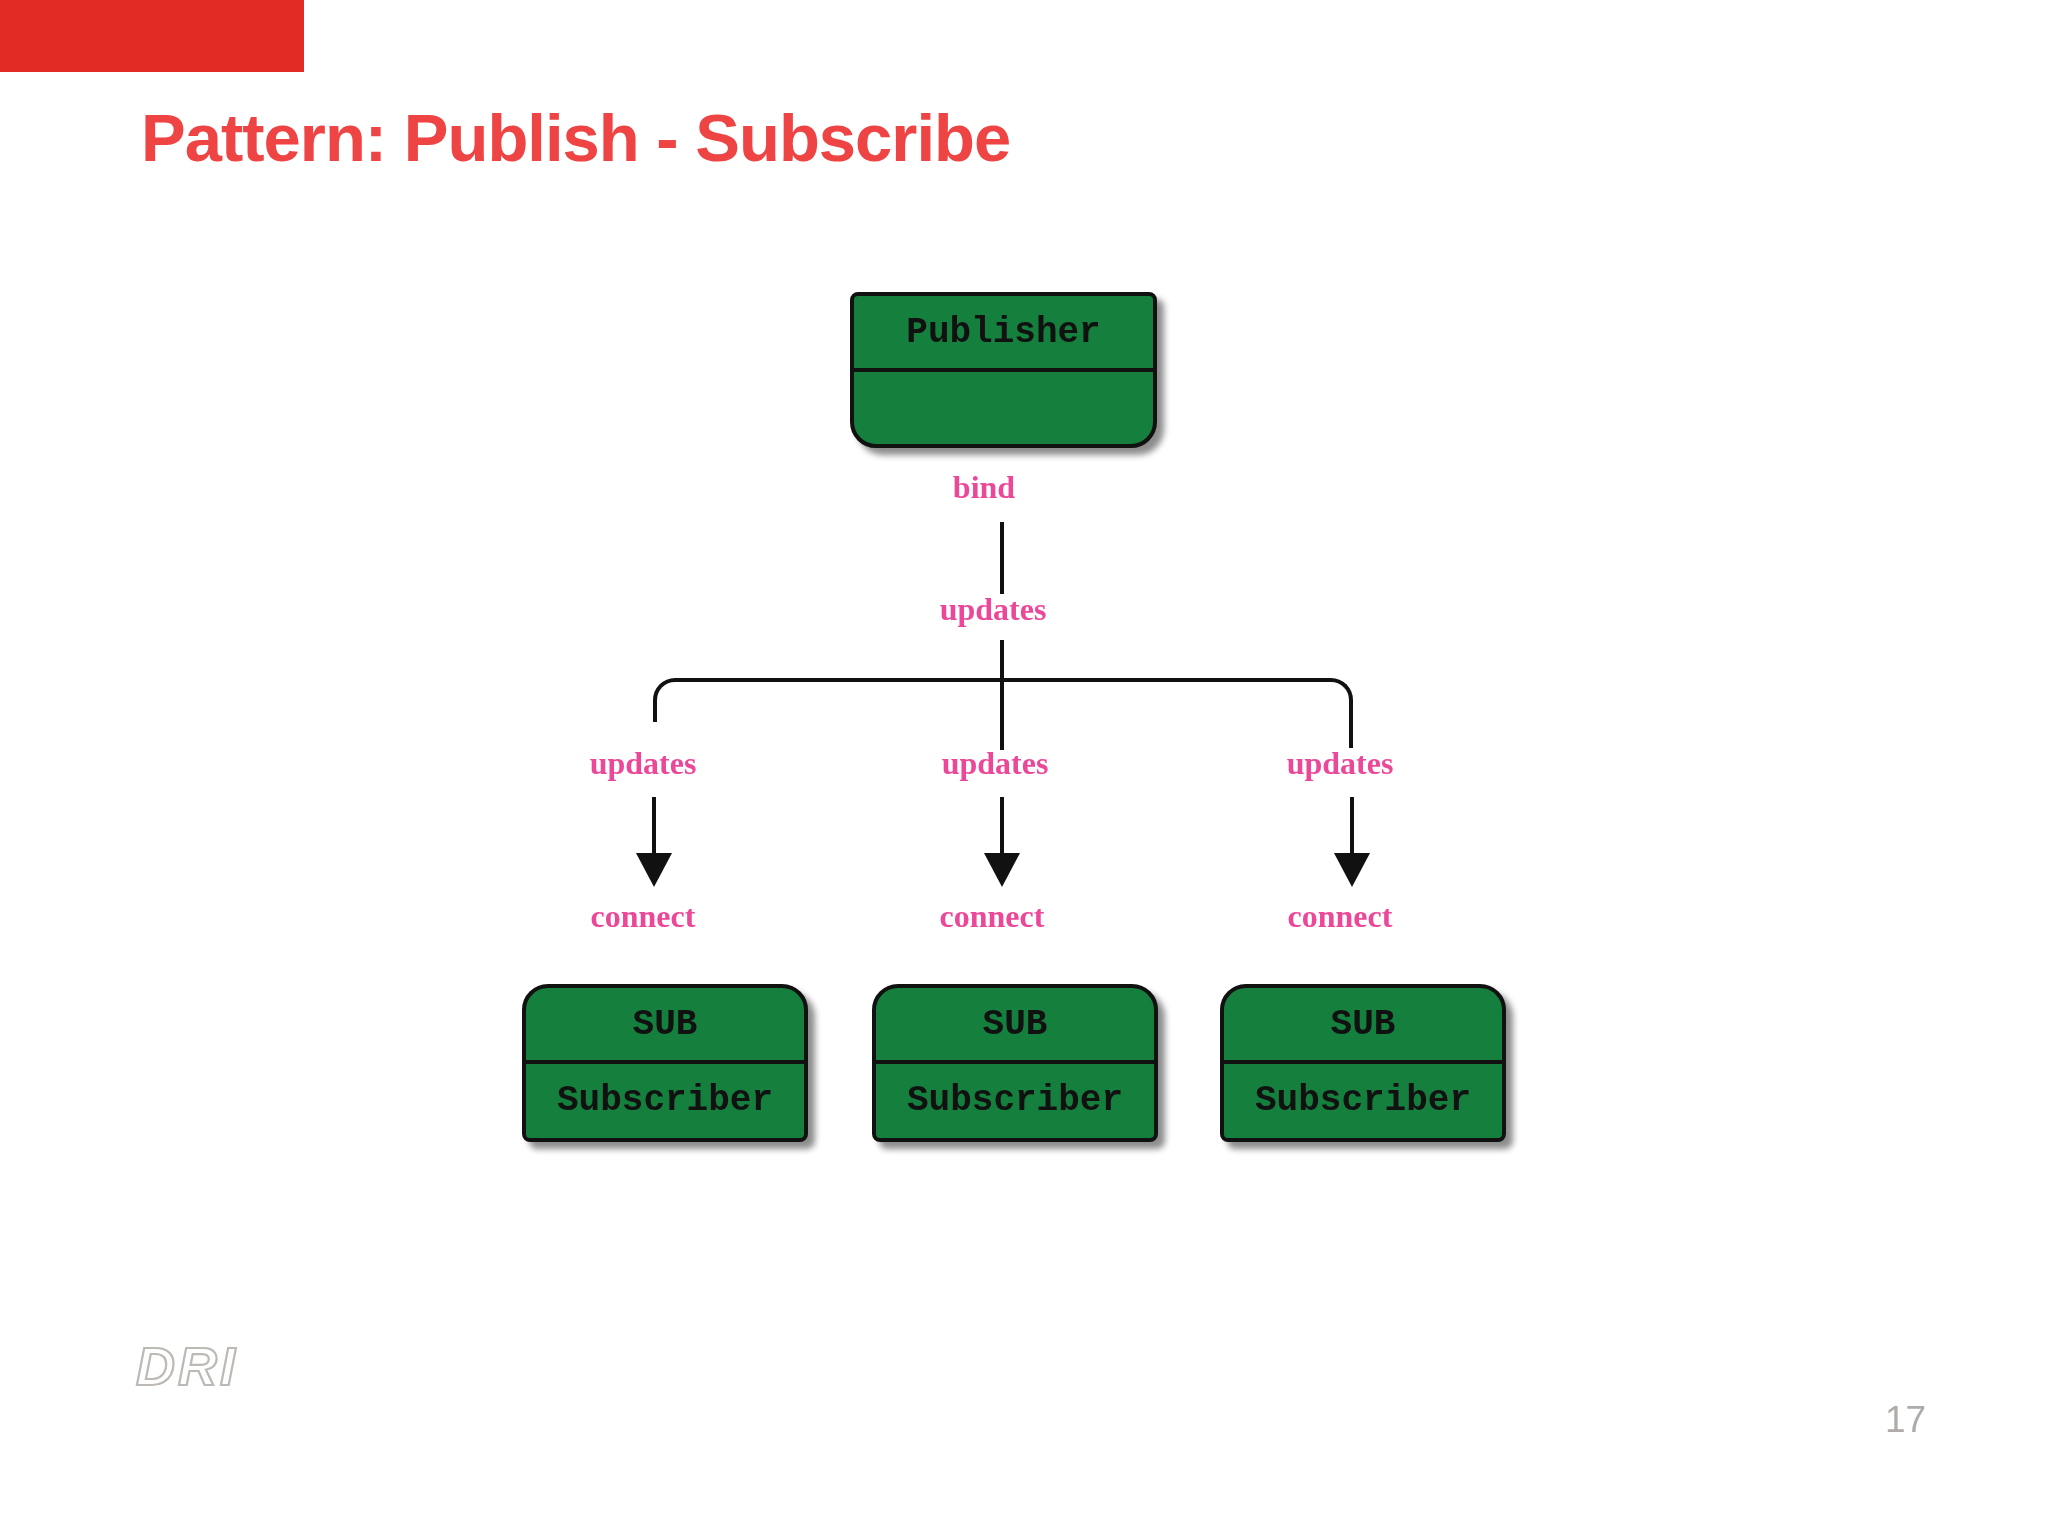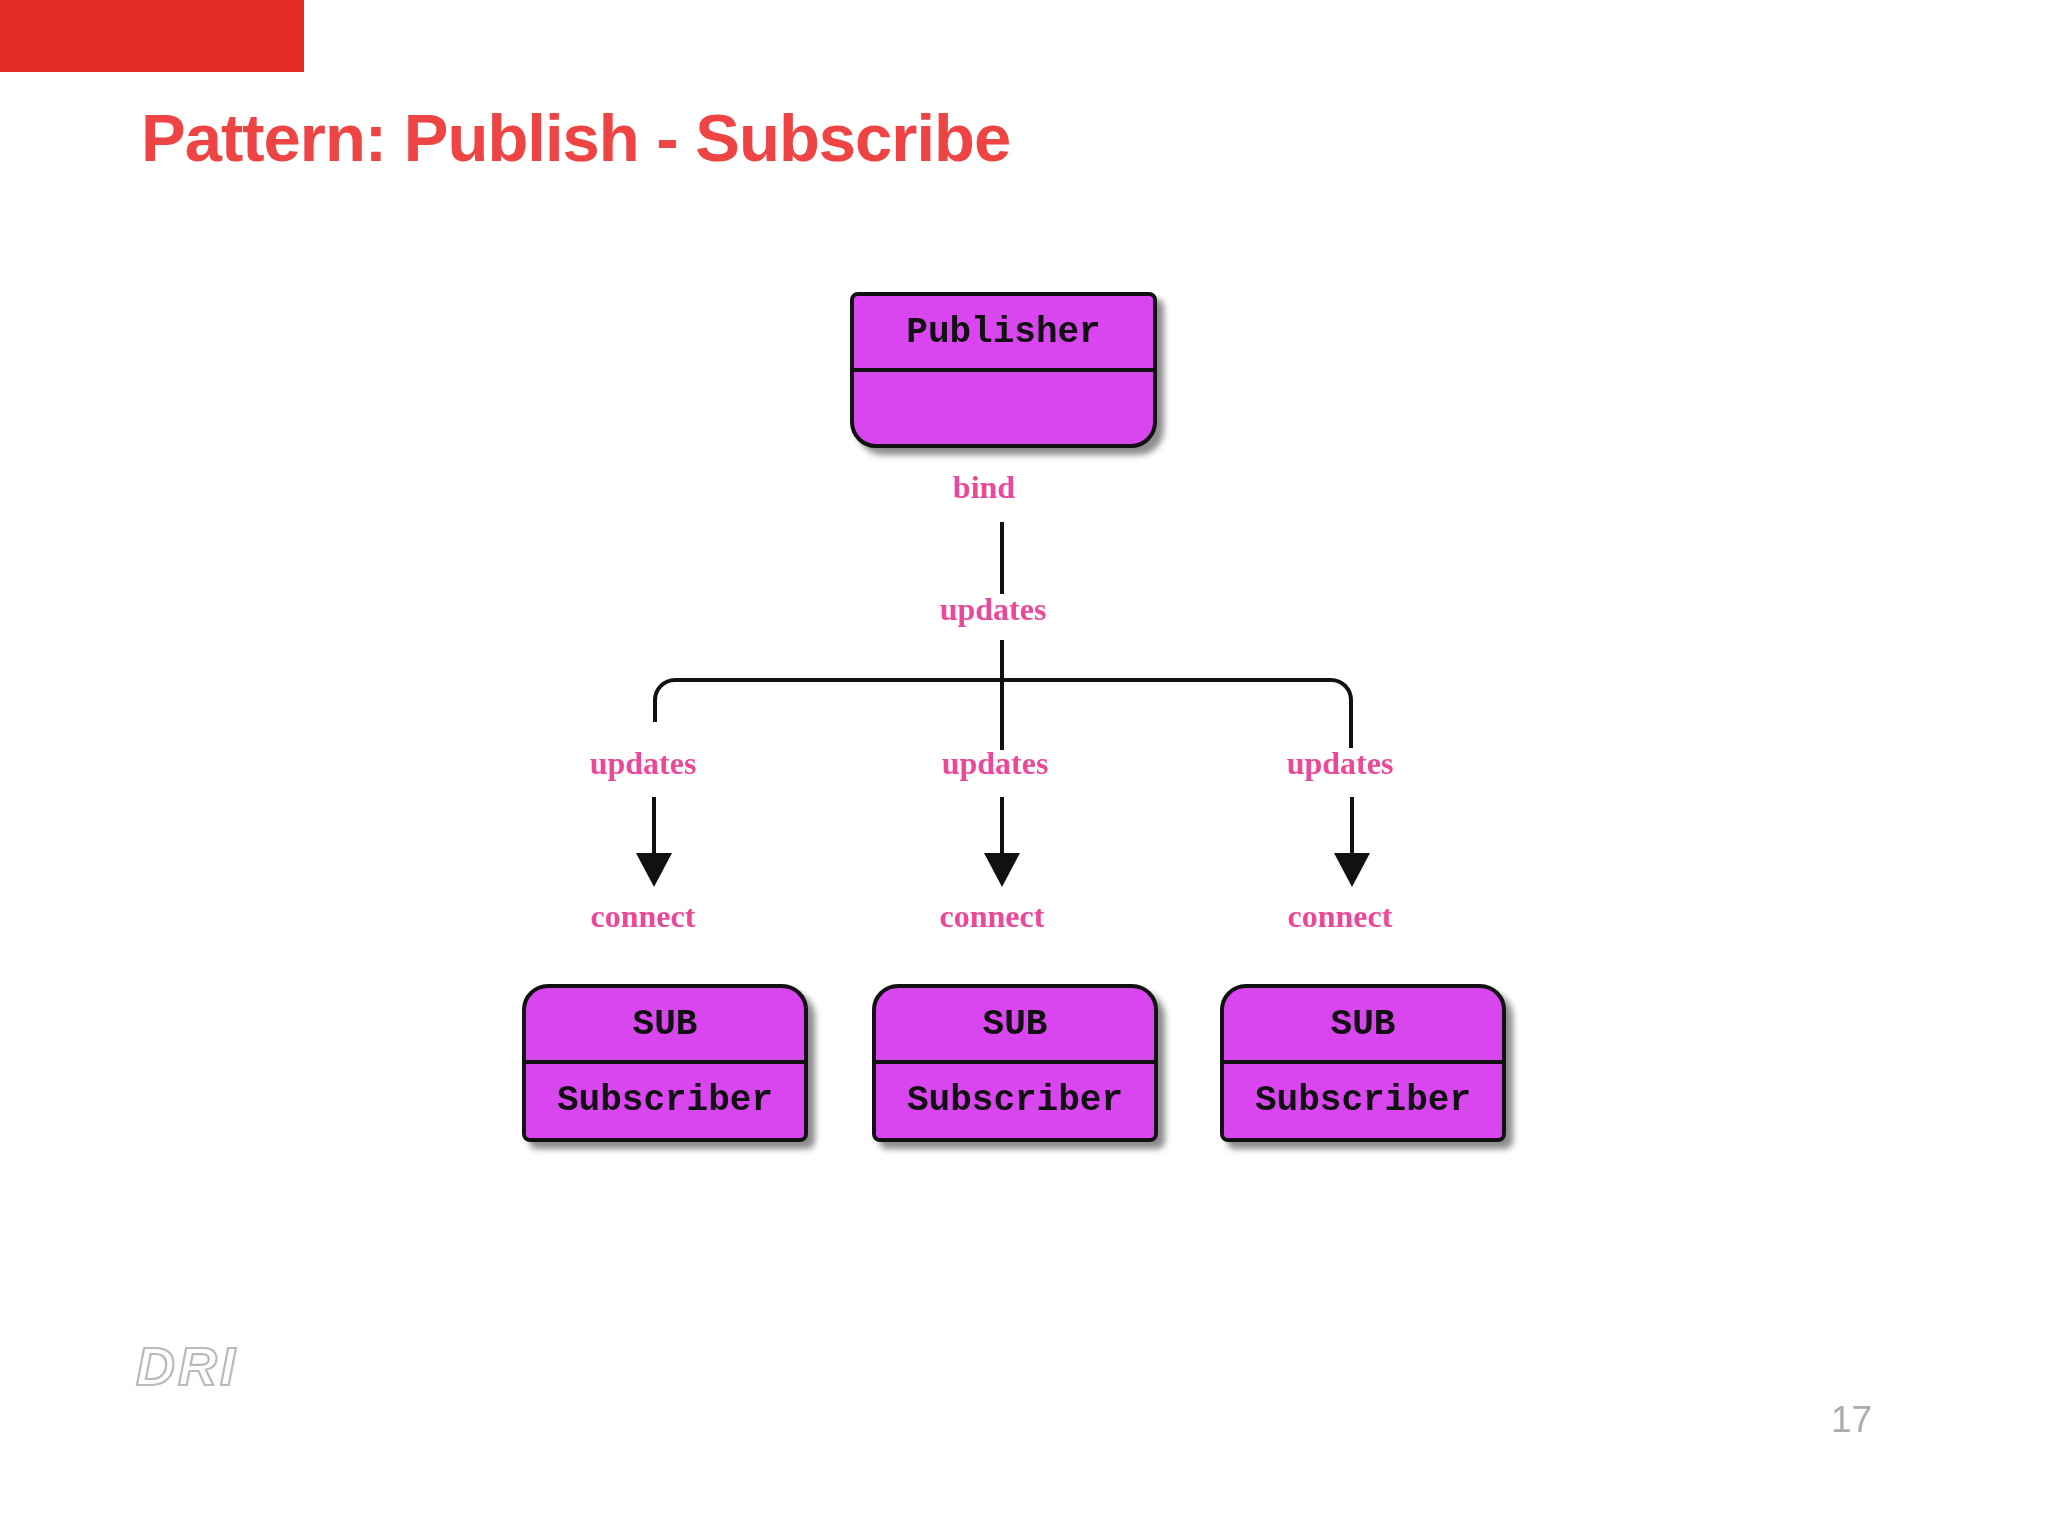--- a/index.html
+++ b/index.html
@@ -16,21 +16,21 @@
     background:#e22b24;
   }
   
   .title{
     position:absolute;left:141px;top:98px;
     font-size:67px;font-weight:bold;letter-spacing:-1px;
     color:#ef4444;line-height:80px;white-space:nowrap;
   }
   
   .node{
-    position:absolute;background:#d946ef;
+    position:absolute;background:#15803d;
     border:4px solid #111;box-sizing:border-box;
     box-shadow:7px 7px 6px rgba(0,0,0,0.45);
   }
   .node .sect{
     display:flex;align-items:center;justify-content:center;
     height:72px;
     font-family:"Liberation Mono","DejaVu Sans Mono",monospace;
     font-size:36px;font-weight:600;color:#111;
     letter-spacing:0;
   }
@@ -65,21 +65,21 @@
     border-right:18px solid transparent;
     border-top:34px solid #111;
   }
   
   .footer-logo{position:absolute;left:134px;top:1337px;}
   .footer-copy{
     position:absolute;left:290px;top:1392px;
     font-size:32px;color:#b5b1ad;line-height:40px;white-space:nowrap;
   }
   .page-num{
-    position:absolute;left:1831px;top:1398px;
+    position:absolute;left:1885px;top:1398px;
     font-size:37px;color:#aeaba8;line-height:44px;
   }
 </style>
 </head>
 <body>
 
 <div id="slide">
 
   <div class="corner-bar"></div>
 

